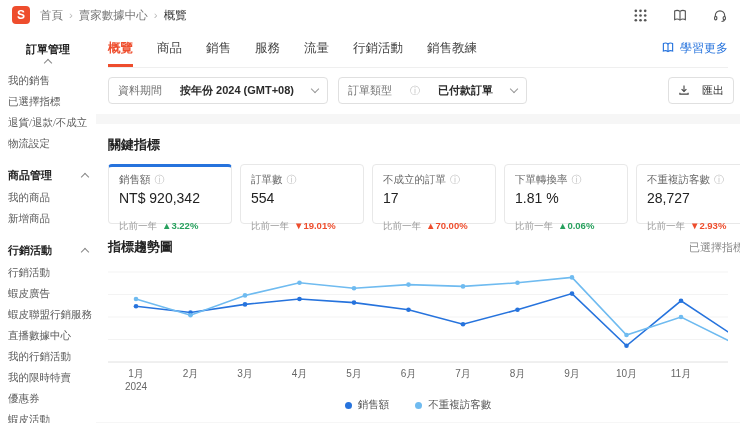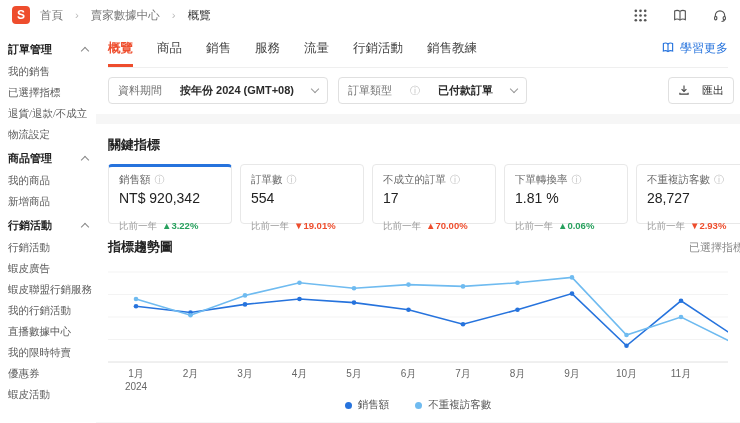--- a/index.html
+++ b/index.html
@@ -2,30 +2,30 @@
 <html><head>
 <meta charset="utf-8">
 <style>
   * { box-sizing: border-box; margin: 0; padding: 0; }
   html,body { width:740px; height:423px; overflow:hidden; }
   body { font-family:"Liberation Sans","DejaVu Sans",sans-serif; background:#f6f6f6; position:relative; color:#333; }
 
   
   .topbar { position:absolute; top:0; left:0; right:0; height:30px; background:#fff; display:flex; align-items:center; padding:0 12px; z-index:5; }
   .logo { width:18px; height:18px; background:#ee4d2d; color:#fff; border-radius:4px; font-size:12px; font-weight:bold; display:flex; align-items:center; justify-content:center; margin-right:10px; }
-  .crumbs { display:flex; align-items:center; gap:12px; font-size:11.5px; color:#767676; }
+  .crumbs { display:flex; align-items:center; gap:6px; font-size:11.5px; color:#767676; }
   .crumbs .sep { color:#bbb; }
   .crumbs .current { color:#333; }
   .top-icons { margin-left:auto; display:flex; align-items:center; gap:24px; }
   .top-icons svg { display:block; }
 
   
   .sidebar { position:absolute; top:30px; left:0; bottom:0; width:96px; background:#fff; padding:6px 0 0 0; overflow:hidden; }
-  .side-head { display:flex; align-items:center; justify-content:space-between; padding:6px 8px 4px 8px; font-size:11px; font-weight:bold; color:#222; cursor:pointer; }
-  .side-head:first-child { margin-top:0; }
+  .side-head { display:flex; align-items:center; justify-content:space-between; padding:6px 8px 4px 8px; font-size:11px; font-weight:bold; color:#222; margin-top:8px; cursor:pointer; }
+  .side-head:first-child { margin-top:0;flex-direction:column; }
   .chev-up { width:6px; height:6px; border-top:1.5px solid #888; border-right:1.5px solid #888; transform:rotate(-45deg); margin-top:3px; flex-shrink:0; }
   .side-item { font-size:10.5px; color:#5a5a5a; padding:3.5px 8px; white-space:nowrap; cursor:pointer;font-family:Liberation Serif, serif; }
 
   
   .main { position:absolute; left:96px; top:30px; right:0; bottom:0; }
   .panel-top { background:#fff; padding:0 12px; }
   .tabrow { display:flex; align-items:center; gap:24px; border-bottom:1px solid #efefef; }
   .tab { font-size:12.5px; color:#444; padding:10px 0 7px 0; border-bottom:3px solid transparent; cursor:pointer; white-space:nowrap; }
   .tab.active { color:#ee4d2d; font-weight:bold; border-bottom-color:#ee4d2d; }
   .learn { margin-left:auto; display:flex; align-items:center; gap:5px; color:#2673dd; font-size:12px; cursor:pointer; white-space:nowrap; }
@@ -117,22 +117,22 @@
   <div class="side-item">我的商品</div>
   <div class="side-item">新增商品</div>
 
   <div class="side-head">
     <span>行銷活動</span>
     <span class="chev-up"></span>
   </div>
   <div class="side-item">行銷活動</div>
   <div class="side-item">蝦皮廣告</div>
   <div class="side-item">蝦皮聯盟行銷服務</div>
+  <div class="side-item">直播數據中心</div>
   <div class="side-item">我的行銷活動</div>
-  <div class="side-item">直播數據中心</div>
   <div class="side-item">我的限時特賣</div>
   <div class="side-item">優惠券</div>
   <div class="side-item">蝦皮活動</div>
 
 </div>
 
 <div class="main">
   <div class="panel-top">
     <div class="tabrow">
       <div class="tab active">概覽</div>

